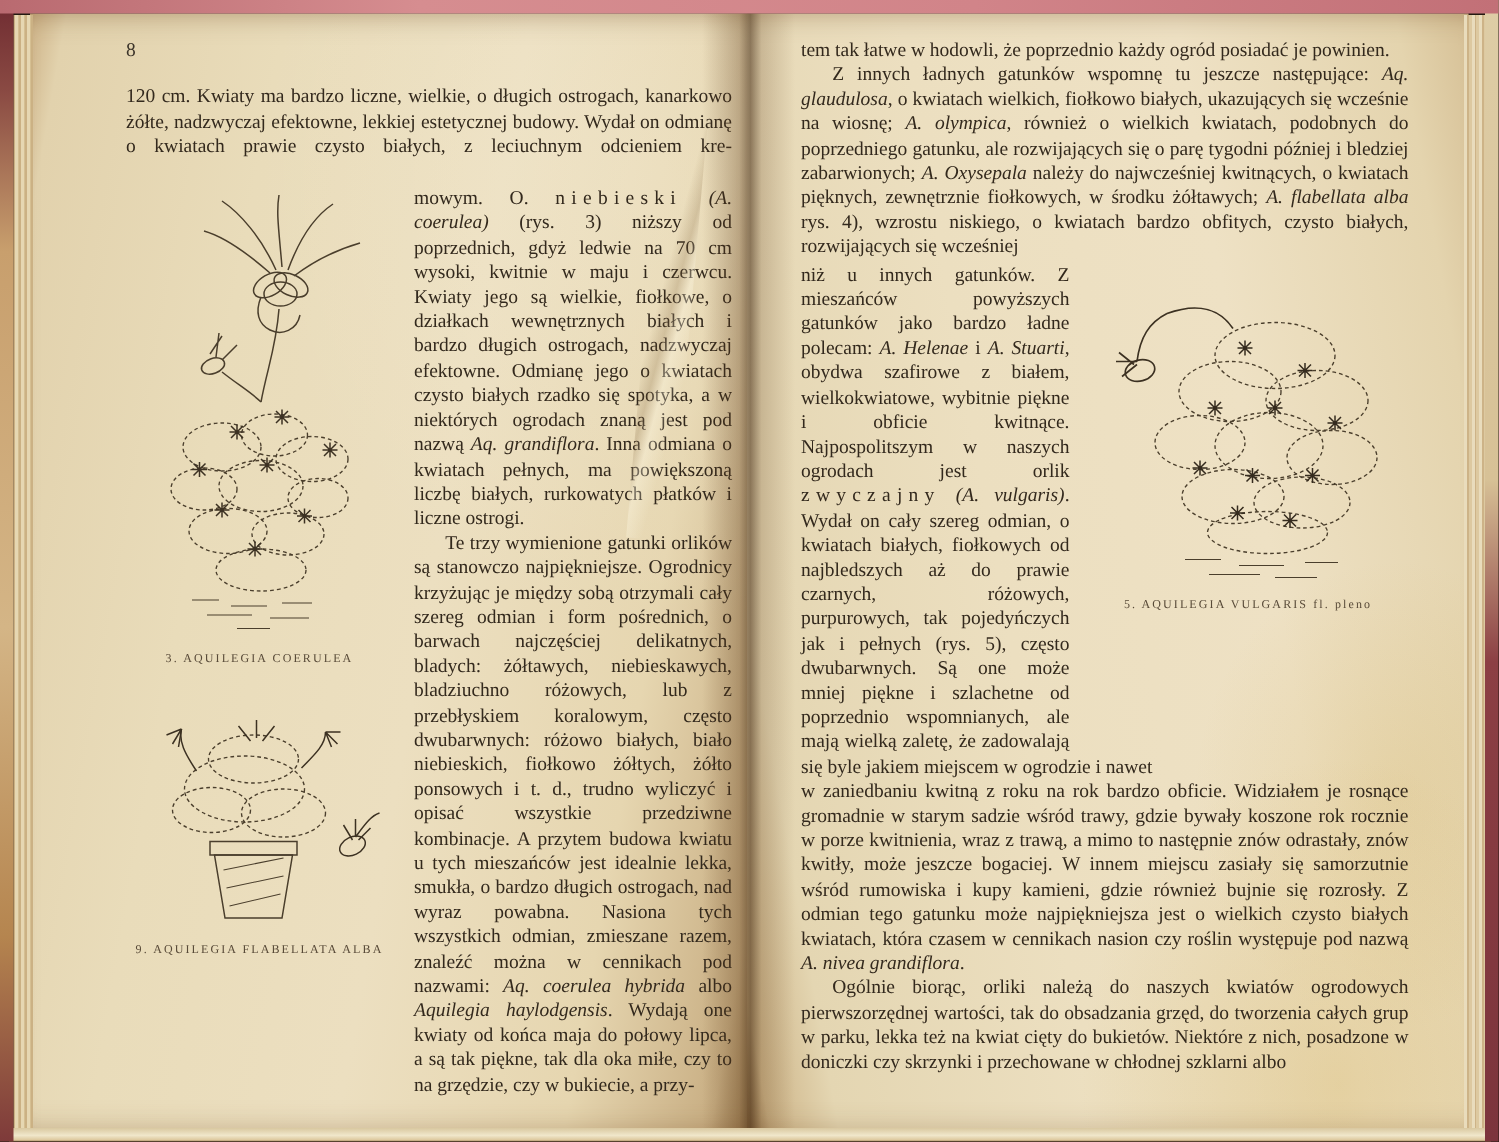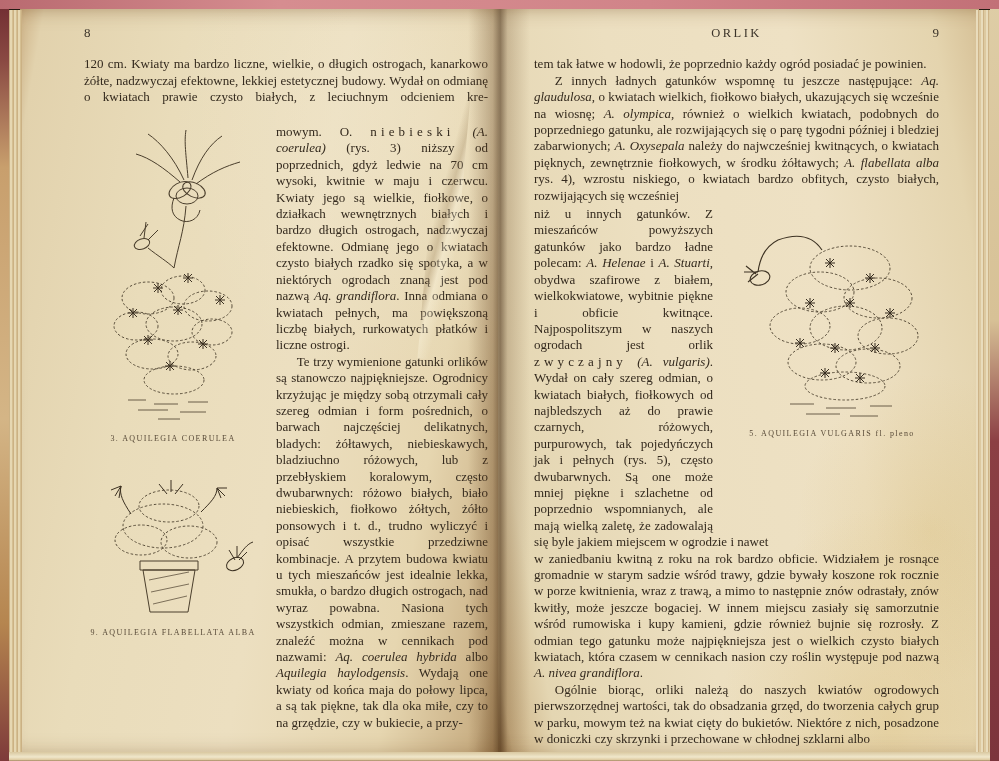--- a/index.html
+++ b/index.html
@@ -146,25 +146,20 @@
         <div>
             <p class="para"><span>mowym. O. </span><span class="sp">niebieski</span><span> </span><span class="it">(A. coerulea)</span><span> (rys. 3) niższy od poprzednich, gdyż ledwie na 70 cm wysoki, kwitnie w maju i czerwcu. Kwiaty jego są wielkie, fiołkowe, o działkach wewnętrznych białych i bardzo długich ostrogach, nadzwyczaj efektowne. Odmianę jego o kwiatach czysto białych rzadko się spotyka, a w niektórych ogrodach znaną jest pod nazwą </span><span class="it">Aq. grandiflora</span><span>. Inna odmiana o kwiatach pełnych, ma powiększoną liczbę białych, rurkowatych płatków i liczne ostrogi.</span></p>
             <p class="para indent"><span>Te trzy wymienione gatunki orlików są stanowczo najpiękniejsze. Ogrodnicy krzyżując je między sobą otrzymali cały szereg odmian i form pośrednich, o barwach najczęściej delikatnych, bladych: żółtawych, niebieskawych, bladziuchno różowych, lub z przebłyskiem koralowym, często dwubarwnych: różowo białych, biało niebieskich, fiołkowo żółtych, żółto ponsowych i t. d., trudno wyliczyć i opisać wszystkie przedziwne kombinacje. A przytem budowa kwiatu u tych mieszańców jest idealnie lekka, smukła, o bardzo długich ostrogach, nad wyraz powabna. Nasiona tych wszystkich odmian, zmieszane razem, znaleźć można w cennikach pod nazwami: </span><span class="it">Aq. coerulea hybrida</span><span> albo </span><span class="it">Aquilegia haylodgensis</span><span>. Wydają one kwiaty od końca maja do połowy lipca, a są tak piękne, tak dla oka miłe, czy to na grzędzie, czy w bukiecie, a przy-</span></p>
           </div>
       </div>
     </div>
   </div>
 
   <div class="page page-right">
     <div class="content">
-      <div class="pagehead">
-        <span class="num"></span>
-        <span class="title">ORLIK</span>
-        <span class="num right">9</span>
-      </div>
       <div>
           <p class="para"><span>tem tak łatwe w hodowli, że poprzednio każdy ogród posiadać je powinien.</span></p>
           <p class="para indent"><span>Z innych ładnych gatunków wspomnę tu jeszcze następujące: </span><span class="it">Aq. glaudulosa</span><span>, o kwiatach wielkich, fiołkowo białych, ukazujących się wcześnie na wiosnę; </span><span class="it">A. olympica</span><span>, również o wielkich kwiatach, podobnych do poprzedniego gatunku, ale rozwijających się o parę tygodni później i bledziej zabarwionych; </span><span class="it">A. Oxysepala</span><span> należy do najwcześniej kwitnących, o kwiatach pięknych, zewnętrznie fiołkowych, w środku żółtawych; </span><span class="it">A. flabellata alba</span><span> rys. 4), wzrostu niskiego, o kwiatach bardzo obfitych, czysto białych, rozwijających się wcześniej</span></p>
         </div>
       <div class="flow clearfix">
         <div class="figright">
           <svg viewBox="0 0 205 215" width="205" height="215">
             <g stroke="#3c3122" fill="none" stroke-width="1.1">
               <path d="M28,64 C30,48 36,38 48,32"></path>
               <path d="M26,66 l-10,-8 m12,6 l-14,0 m14,2 l-10,8"></path>
@@ -199,21 +194,21 @@
             </g>
           </svg>
           <div class="figcap">5. AQUILEGIA VULGARIS fl. pleno</div>
         </div>
         <div>
             <p class="para"><span>niż u innych gatunków. Z mieszańców powyższych gatunków jako bardzo ładne polecam: </span><span class="it">A. Helenae</span><span> i </span><span class="it">A. Stuarti</span><span>, obydwa szafirowe z białem, wielkokwiatowe, wybitnie piękne i obficie kwitnące. Najpospolitszym w naszych ogrodach jest orlik </span><span class="sp">zwyczajny</span><span> </span><span class="it">(A. vulgaris)</span><span>. Wydał on cały szereg odmian, o kwiatach białych, fiołkowych od najbledszych aż do prawie czarnych, różowych, purpurowych, tak pojedyńczych jak i pełnych (rys. 5), często dwubarwnych. Są one może mniej piękne i szlachetne od poprzednio wspomnianych, ale mają wielką zaletę, że zadowalają się byle jakiem miejscem w ogrodzie i nawet</span></p>
           </div>
       </div>
       <div>
           <p class="para"><span>w zaniedbaniu kwitną z roku na rok bardzo obficie. Widziałem je rosnące gromadnie w starym sadzie wśród trawy, gdzie bywały koszone rok rocznie w porze kwitnienia, wraz z trawą, a mimo to następnie znów odrastały, znów kwitły, może jeszcze bogaciej. W innem miejscu zasiały się samorzutnie wśród rumowiska i kupy kamieni, gdzie również bujnie się rozrosły. Z odmian tego gatunku może najpiękniejsza jest o wielkich czysto białych kwiatach, która czasem w cennikach nasion czy roślin występuje pod nazwą </span><span class="it">A. nivea grandiflora</span><span>.</span></p>
-          <p class="para indent"><span>Ogólnie biorąc, orliki należą do naszych kwiatów ogrodowych pierwszorzędnej wartości, tak do obsadzania grzęd, do tworzenia całych grup w parku, mowym też na kwiat cięty do bukietów. Niektóre z nich, posadzone w doniczki czy skrzynki i przechowane w chłodnej szklarni albo</span></p>
+          <p class="para indent"><span>Ogólnie biorąc, orliki należą do naszych kwiatów ogrodowych pierwszorzędnej wartości, tak do obsadzania grzęd, do tworzenia całych grup w parku, lekka też na kwiat cięty do bukietów. Niektóre z nich, posadzone w doniczki czy skrzynki i przechowane w chłodnej szklarni albo</span></p>
         </div>
     </div>
   </div>
 
   <div class="gutter"></div>
   <div class="crease"></div>
   <div class="leaf-edges-left"></div>
   <div class="leaf-edges-right"></div>
   <div class="cover-top"></div>
   <div class="cover-left"></div>

